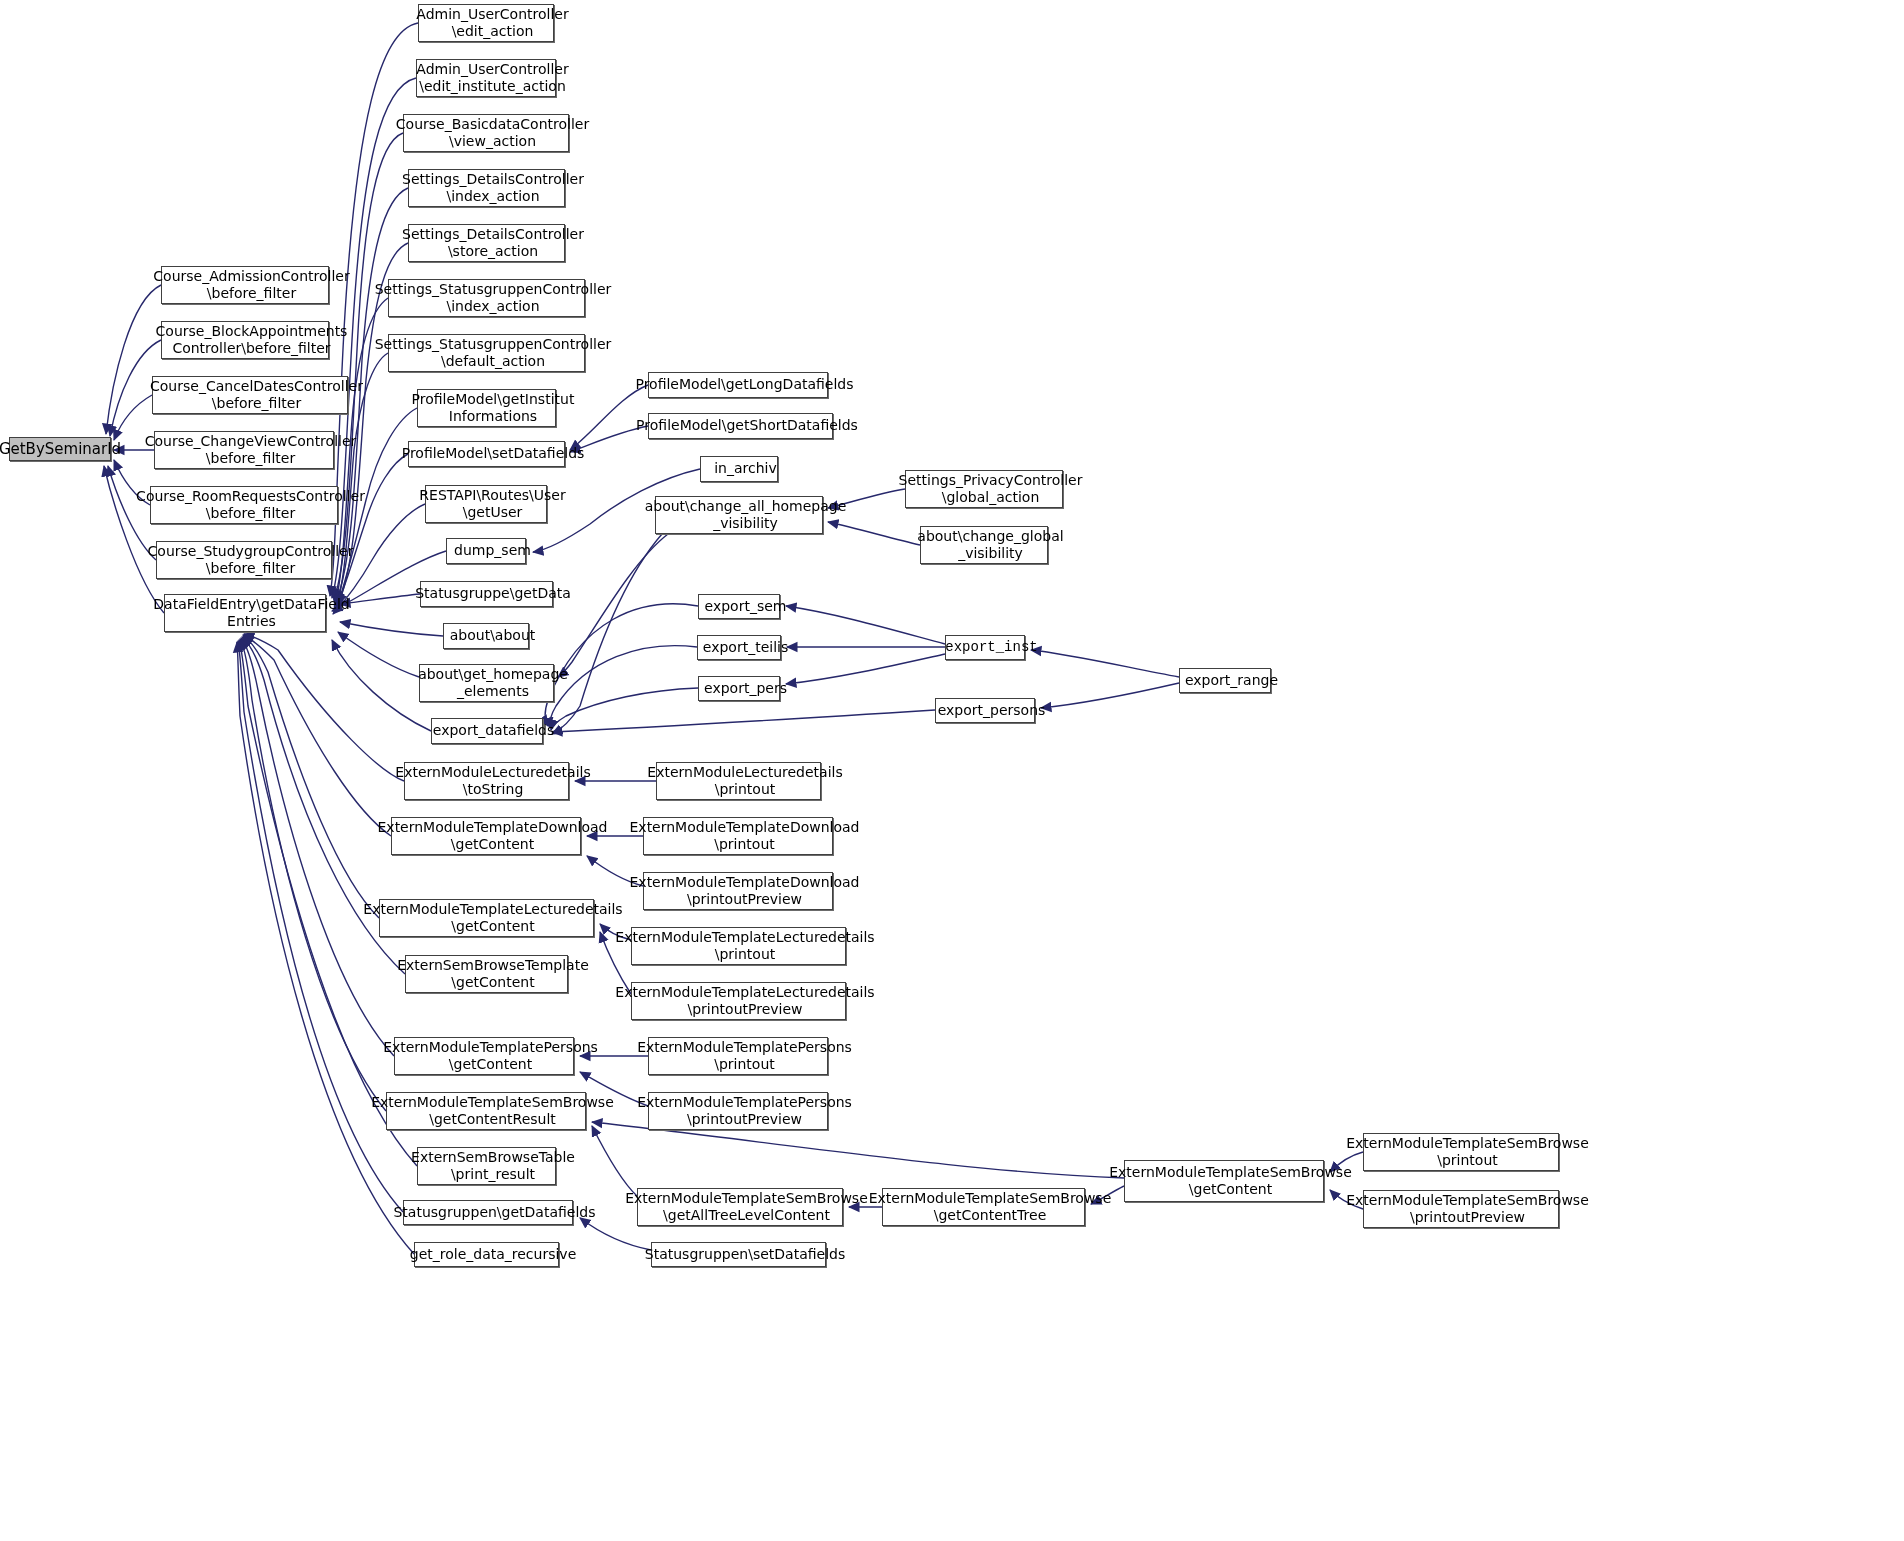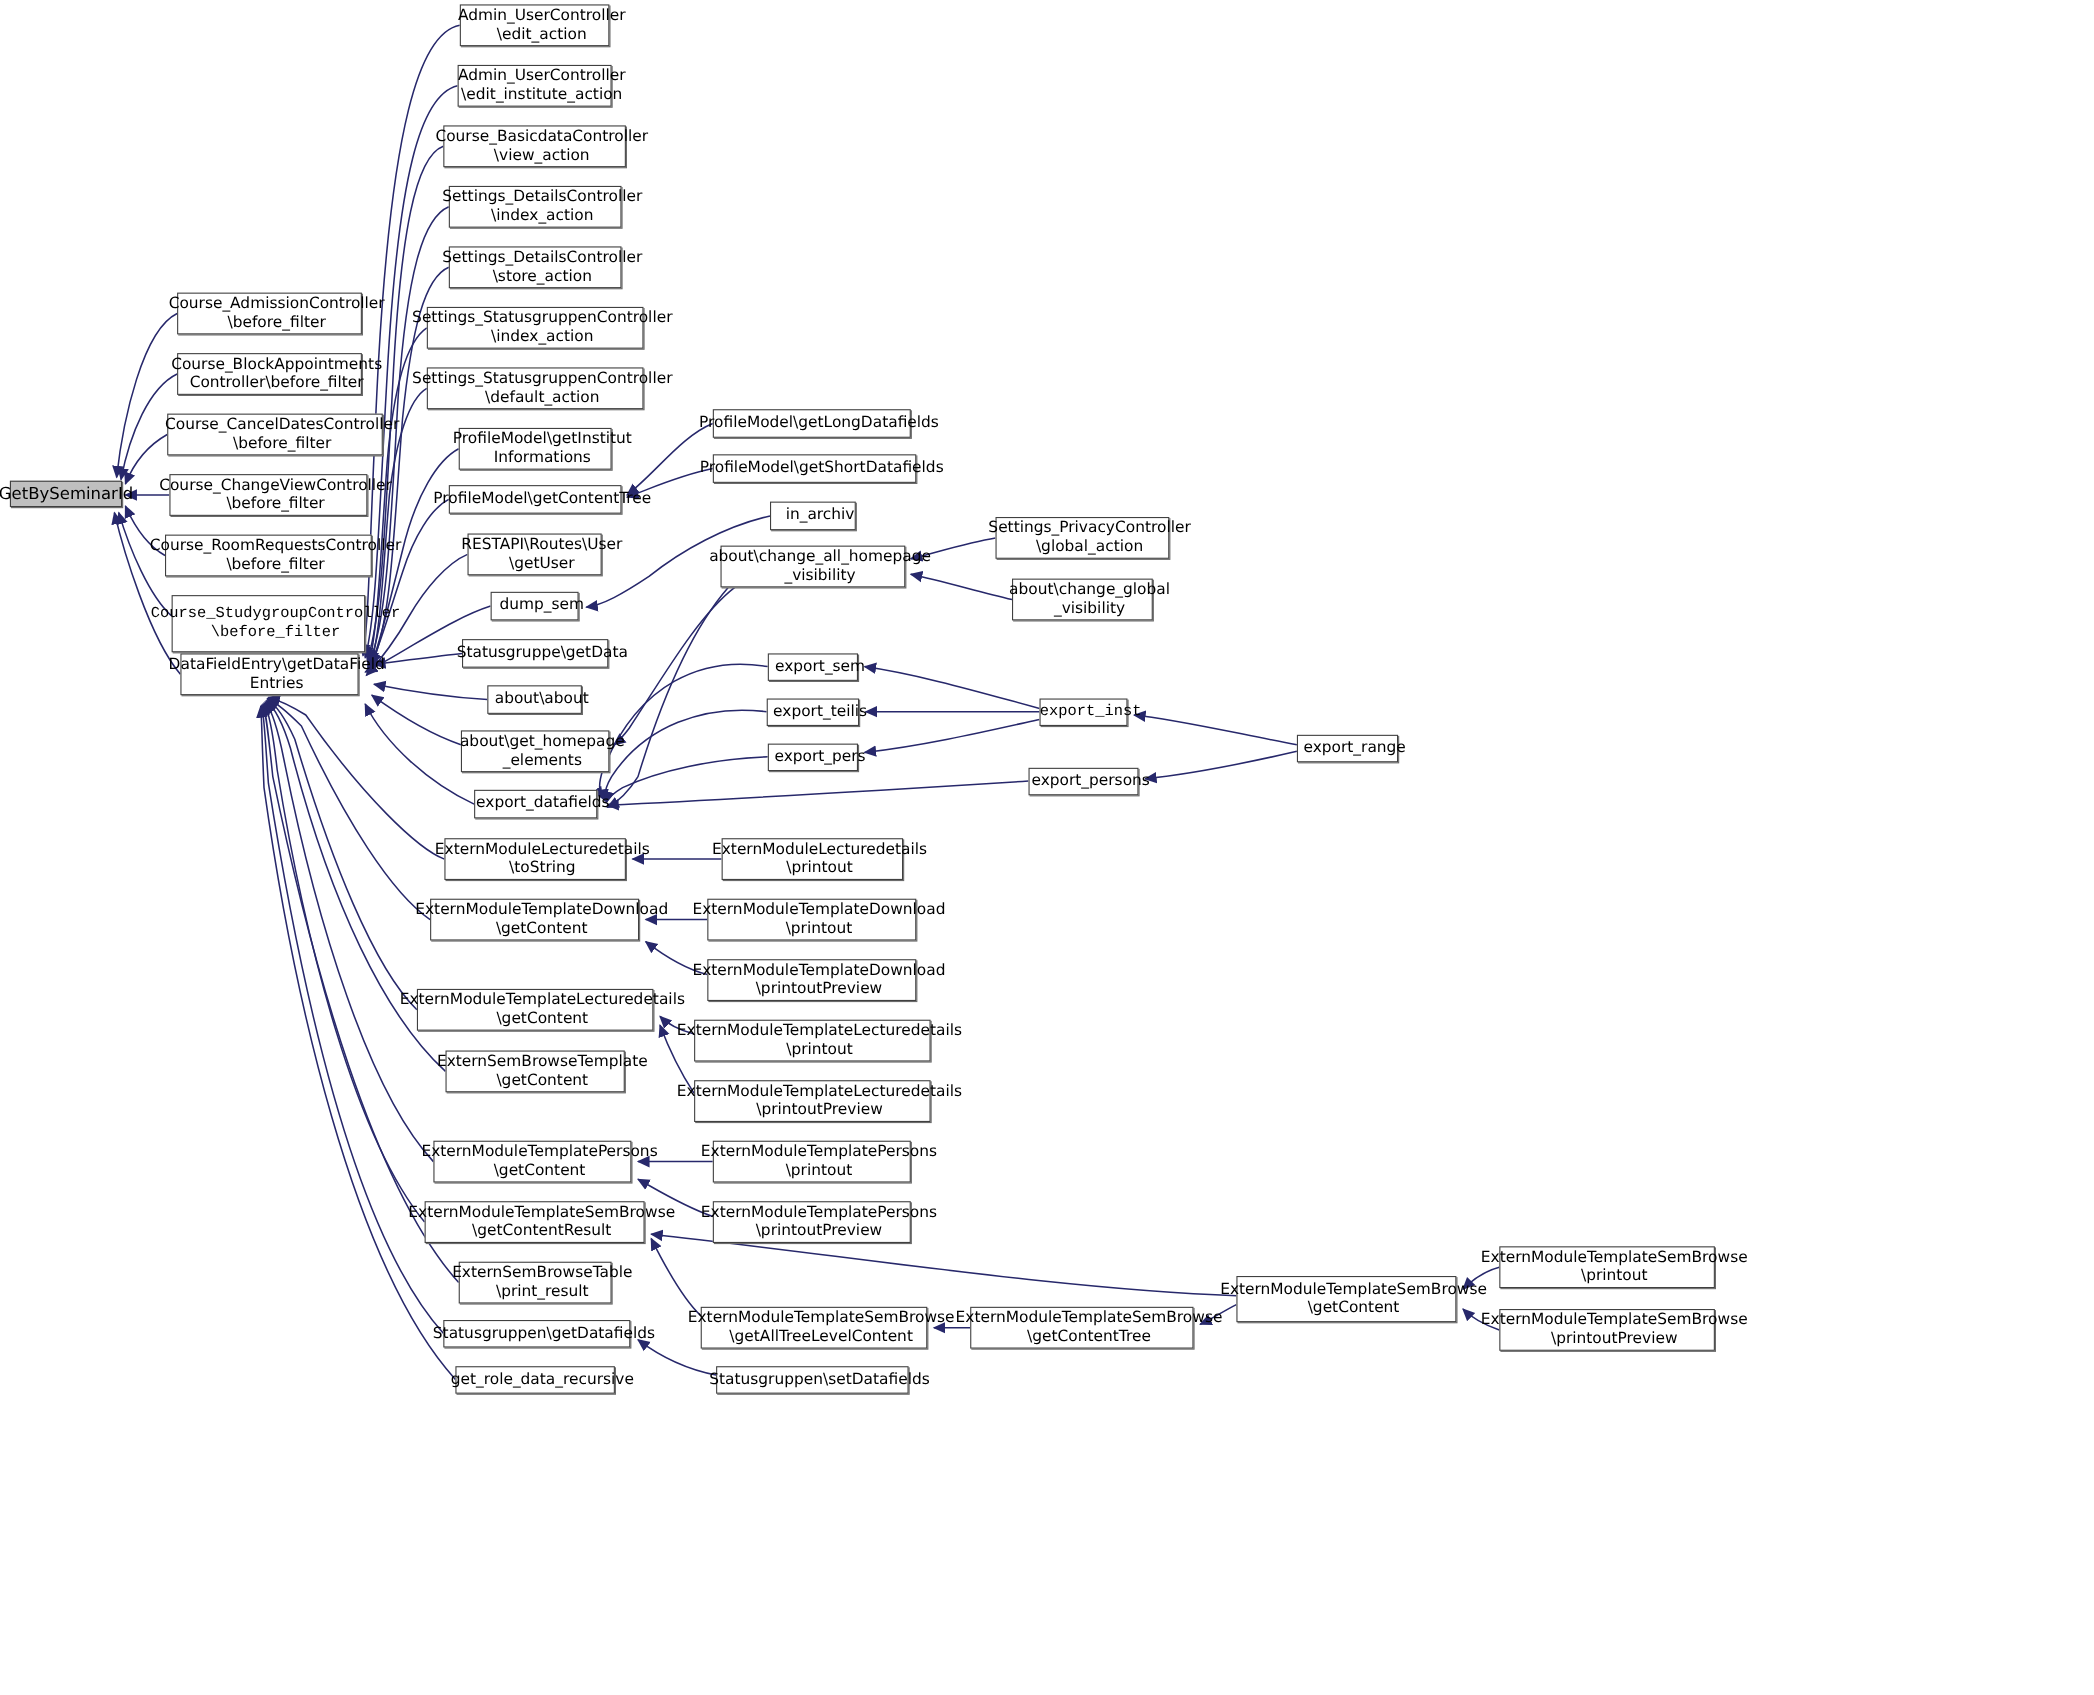--- a/index.html
+++ b/index.html
@@ -114,42 +114,42 @@
       <div class="node small" style="left: 408px; top: 169px; width: 157px; height: 38px;">Settings_DetailsController
 \index_action</div>
       <div class="node small" style="left: 408px; top: 224px; width: 157px; height: 38px;">Settings_DetailsController
 \store_action</div>
       <div class="node small" style="left: 388px; top: 279px; width: 197px; height: 38px;">Settings_StatusgruppenController
 \index_action</div>
       <div class="node small" style="left: 388px; top: 334px; width: 197px; height: 38px;">Settings_StatusgruppenController
 \default_action</div>
       <div class="node small" style="left: 417px; top: 389px; width: 139px; height: 38px;">ProfileModel\getInstitut
 Informations</div>
-      <div class="node small" style="left: 408px; top: 441px; width: 157px; height: 26px;">ProfileModel\getContentTree</div>
+      <div class="node small" style="left: 408px; top: 441px; width: 157px; height: 26px;">ProfileModel\setDatafields</div>
       <div class="node small" style="left: 425px; top: 485px; width: 122px; height: 38px;">RESTAPI\Routes\User
 \getUser</div>
       <div class="node small" style="left: 446px; top: 538px; width: 80px; height: 26px;">dump_sem</div>
       <div class="node small" style="left: 420px; top: 581px; width: 133px; height: 26px;">Statusgruppe\getData</div>
       <div class="node small" style="left: 164px; top: 594px; width: 162px; height: 38px;">DataFieldEntry\getDataField
 Entries</div>
       <div class="node small" style="left: 443px; top: 623px; width: 86px; height: 26px;">about\about</div>
       <div class="node small" style="left: 419px; top: 664px; width: 135px; height: 38px;">about\get_homepage
 _elements</div>
       <div class="node small" style="left: 431px; top: 718px; width: 112px; height: 26px;">export_datafields</div>
       <div class="node small" style="left: 161px; top: 266px; width: 168px; height: 38px;">Course_AdmissionController
 \before_filter</div>
       <div class="node small" style="left: 161px; top: 321px; width: 168px; height: 38px;">Course_BlockAppointments
 Controller\before_filter</div>
       <div class="node small" style="left: 152px; top: 376px; width: 196px; height: 38px;">Course_CancelDatesController
 \before_filter</div>
       <div class="node small" style="left: 154px; top: 431px; width: 180px; height: 38px;">Course_ChangeViewController
 \before_filter</div>
       <div class="node small" style="left: 150px; top: 486px; width: 188px; height: 38px;">Course_RoomRequestsController
 \before_filter</div>
-      <div class="node small" style="left: 156px; top: 541px; width: 176px; height: 52px; font-family: Liberation Mono, monospace;">Course_StudygroupController
+      <div class="node small" style="left: 156px; top: 541px; width: 176px; height: 38px;">Course_StudygroupController
 \before_filter</div>
       <div class="node small" style="left: 648px; top: 372px; width: 180px; height: 26px;">ProfileModel\getLongDatafields</div>
       <div class="node small" style="left: 648px; top: 413px; width: 185px; height: 26px;">ProfileModel\getShortDatafields</div>
       <div class="node small" style="left: 700px; top: 456px; width: 78px; height: 26px;">in_archiv</div>
       <div class="node small" style="left: 655px; top: 496px; width: 168px; height: 38px;">about\change_all_homepage
 _visibility</div>
       <div class="node small" style="left: 905px; top: 470px; width: 158px; height: 38px;">Settings_PrivacyController
 \global_action</div>
       <div class="node small" style="left: 920px; top: 526px; width: 128px; height: 38px;">about\change_global
 _visibility</div>

